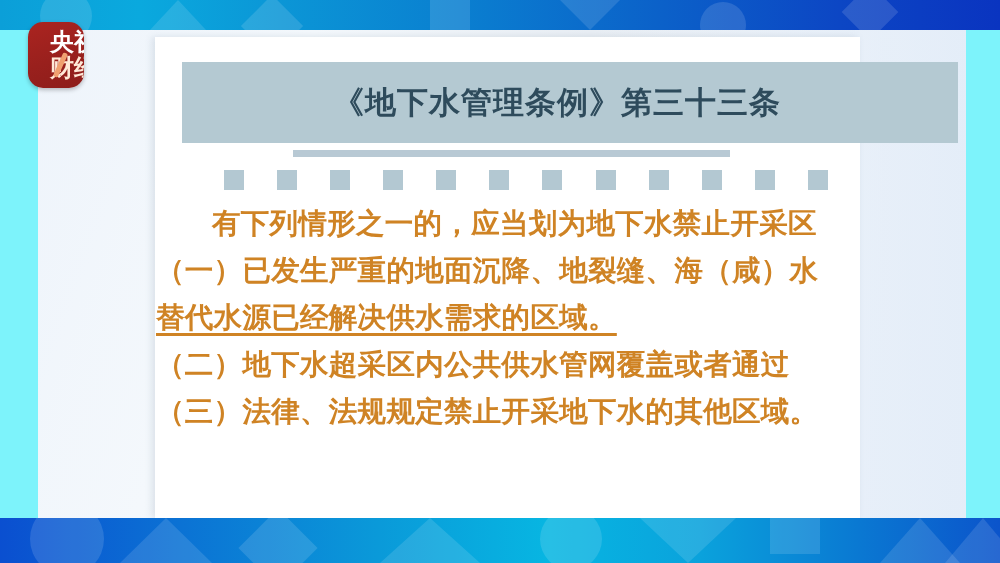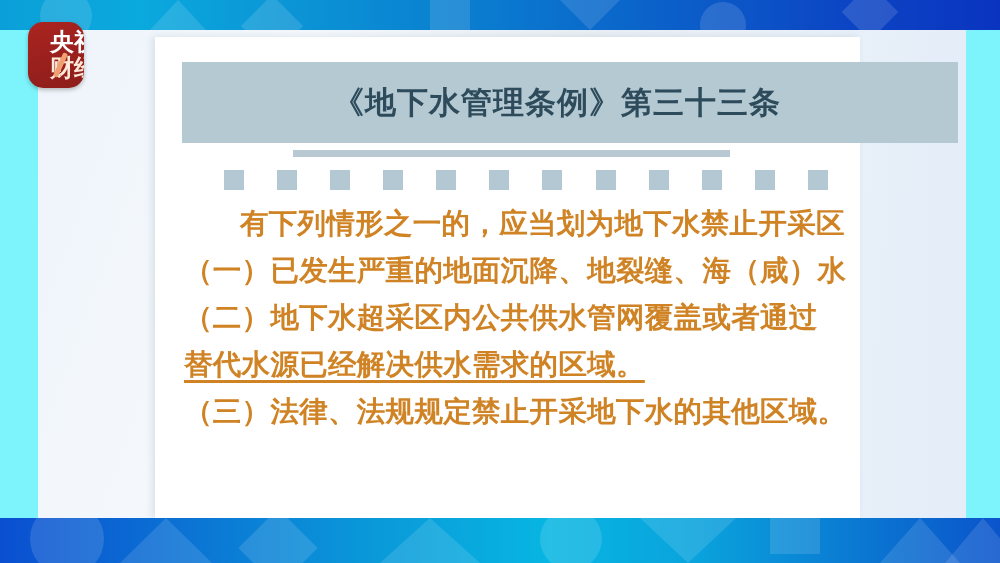--- a/index.html
+++ b/index.html
@@ -98,21 +98,21 @@
     display:flex; justify-content:space-between;
   }
   #square-row i {
     display:block;
     width:20px; height:20px;
     background:#b3c8d2;
   }
 
   
   #body-text {
-    position:absolute; left:184px; top:200px;
+    position:absolute; left:156px; top:200px;
     width:690px;
   }
   .line {
     font-size:28.5px;
     font-weight:bold;
     color:#cf8324;
     line-height:47px;
     white-space:nowrap;
     letter-spacing:.3px;
     text-shadow:0 1px 0 rgba(255,255,255,.4);
@@ -193,22 +193,22 @@
     <i></i>
     <i></i>
     <i></i>
     <i></i>
     <i></i>
   </div>
 
   <div id="body-text">
     <div class="line indent">有下列情形之一的，应当划为地下水禁止开采区</div>
     <div class="line">（一）已发生严重的地面沉降、地裂缝、海（咸）水</div>
+    <div class="line ul">替代水源已经解决供水需求的区域。</div>
     <div class="line"><span class="plain">（二）</span><span class="ul">地下水超采区内公共供水管网覆盖或者通过</span></div>
-    <div class="line ul">替代水源已经解决供水需求的区域。</div>
     <div class="line">（三）法律、法规规定禁止开采地下水的其他区域。</div>
   </div>
 
   <div id="logo">
     <span class="row">央视</span>
     <span class="row second">财经</span>
     <span class="slash"></span>
   </div>
 
   <div id="bottom-band" class="band">

